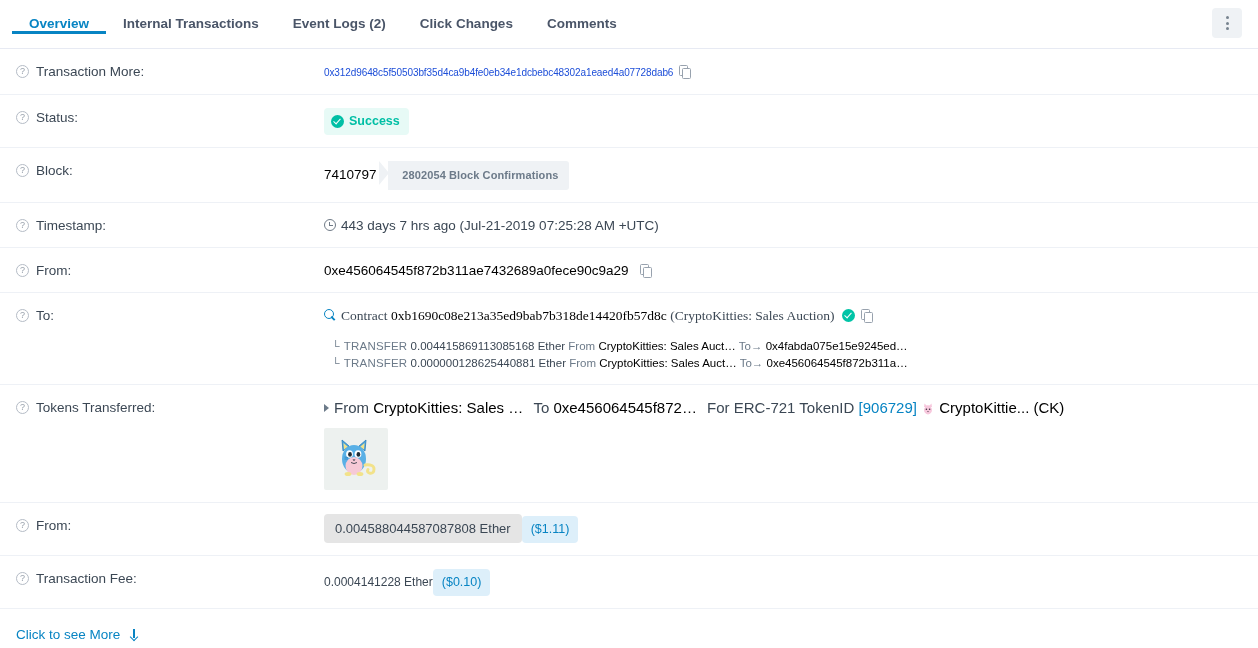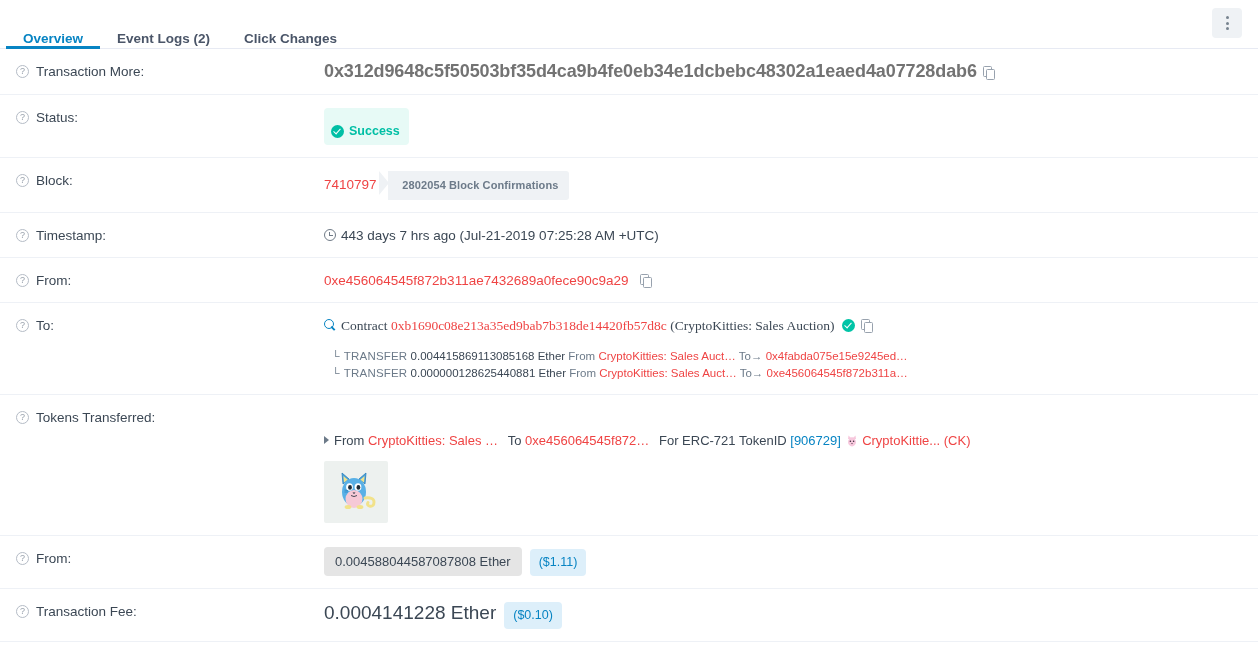--- a/index.html
+++ b/index.html
@@ -11,22 +11,22 @@
   }
   body { width: 1258px; height: 648px; overflow: hidden; }
 
   .card { width: 1258px; height: 648px; background: #fff; position: relative; }
 
   
   .tabbar {
     height: 49px;
     border-bottom: 1px solid #e7eaf3;
     display: flex;
-    align-items: flex-end;
-    padding-left: 6px;
+    align-items: center;
+    padding-left: 12px;
     position: relative;
   }
   .tab {
     display: flex; align-items: center;
     padding: 0 17px;
     font-size: 13.5px;
     font-weight: bold;
     color: #4a5568;
     cursor: pointer;
     border-bottom: 3px solid transparent;
@@ -82,26 +82,26 @@
     border: 1px solid #b5bcc6;
     border-radius: 50%;
     color: #97a0ab;
     font-size: 9px;
     line-height: 11px;
     text-align: center;
     margin-top: 1px;
     font-family: "Liberation Sans", sans-serif;
   }
 
-  a, .link { color: #ef4444; text-decoration: none; cursor: pointer; }
+  a, .link { color: #000000; text-decoration: none; cursor: pointer; }
 
   .mono-hash {
-    font-weight: bold;
-    font-size: 18px;
-    color: #737373;
+    font-weight: normal;
+    font-size: 10px;
+    color: #1d4ed8;
     letter-spacing: -0.1px;
   }
 
   
   .copy {
     display: inline-block;
     position: relative;
     width: 11px; height: 13px;
     vertical-align: -2px;
     margin-left: 6px;
@@ -116,21 +116,21 @@
   .copy:after  { left: 3px; top: 3px; width: 7px; height: 9px; background: #fff; }
 
   
   .badge-success {
     display: inline-flex; align-items: center; gap: 5px;
     background: #e7faf6;
     color: #00bfa5;
     font-size: 12.5px;
     font-weight: bold;
     border-radius: 4px;
-    padding: 14px 9px 4px 7px;
+    padding: 4px 9px 4px 7px;
   }
   .check-circle {
     width: 13px; height: 13px; border-radius: 50%;
     background: #00bfa5; position: relative; flex: 0 0 13px;
   }
   .check-circle:after {
     content: ""; position: absolute;
     left: 4px; top: 2px;
     width: 3px; height: 6px;
     border: solid #fff; border-width: 0 1.6px 1.6px 0;
@@ -204,21 +204,21 @@
     line-height: 17px;
     white-space: nowrap;
     padding-left: 8px;
   }
   .transfer-line .ell { color: #6c7a89; margin-right: 4px; font-size: 11px; }
   .transfer-line .tlabel { letter-spacing: 0.2px; }
   .transfer-line .amount { color: #3b4754; }
   .transfer-line a { font-size: 11.5px; }
 
   
-  .token-line { font-size: 13px; color: #3b4754; line-height: 20px; white-space: nowrap; margin-top: 23px; }
+  .token-line { font-size: 15px; color: #3b4754; line-height: 20px; white-space: nowrap; }
   .token-line .caret {
     display: inline-block;
     width: 0; height: 0;
     border-style: solid;
     border-width: 4px 0 4px 5px;
     border-color: transparent transparent transparent #6c7a89;
     margin-right: 5px;
     vertical-align: 1px;
     cursor: pointer;
   }
@@ -242,23 +242,22 @@
     font-size: 13px;
     color: #3b4754;
   }
   .chip-blue {
     display: inline-block;
     background: #ddeffa;
     border-radius: 4px;
     padding: 4px 9px;
     font-size: 12.5px;
     color: #0784c3;
-    margin-left: 8px;
-  }
-  .plain-ether { font-size: 19px; color: #3b4754; }
+  }
+  .plain-ether { font-size: 12px; color: #3b4754; }
 
   
   .seemore-row {
     padding: 16px 16px 14px 16px;
     border-bottom: 1px solid #eef1f6;
   }
   .seemore {
     color: #0784c3;
     font-size: 13.5px;
     cursor: pointer;
@@ -283,22 +282,24 @@
     transform: rotate(45deg);
   }
 </style>
 </head>
 <body>
 
 <div class="card">
 
   <div class="tabbar">
     <div class="tab active">Overview</div>
+    <div class="tab">Internal Transactions</div>
     <div class="tab">Event Logs (2)</div>
     <div class="tab">Click Changes</div>
+    <div class="tab">Comments</div>
 
     <div class="kebab">
       <span></span>
       <span></span>
       <span></span>
     </div>
   </div>
 
   <div class="row">
     <div class="label">

